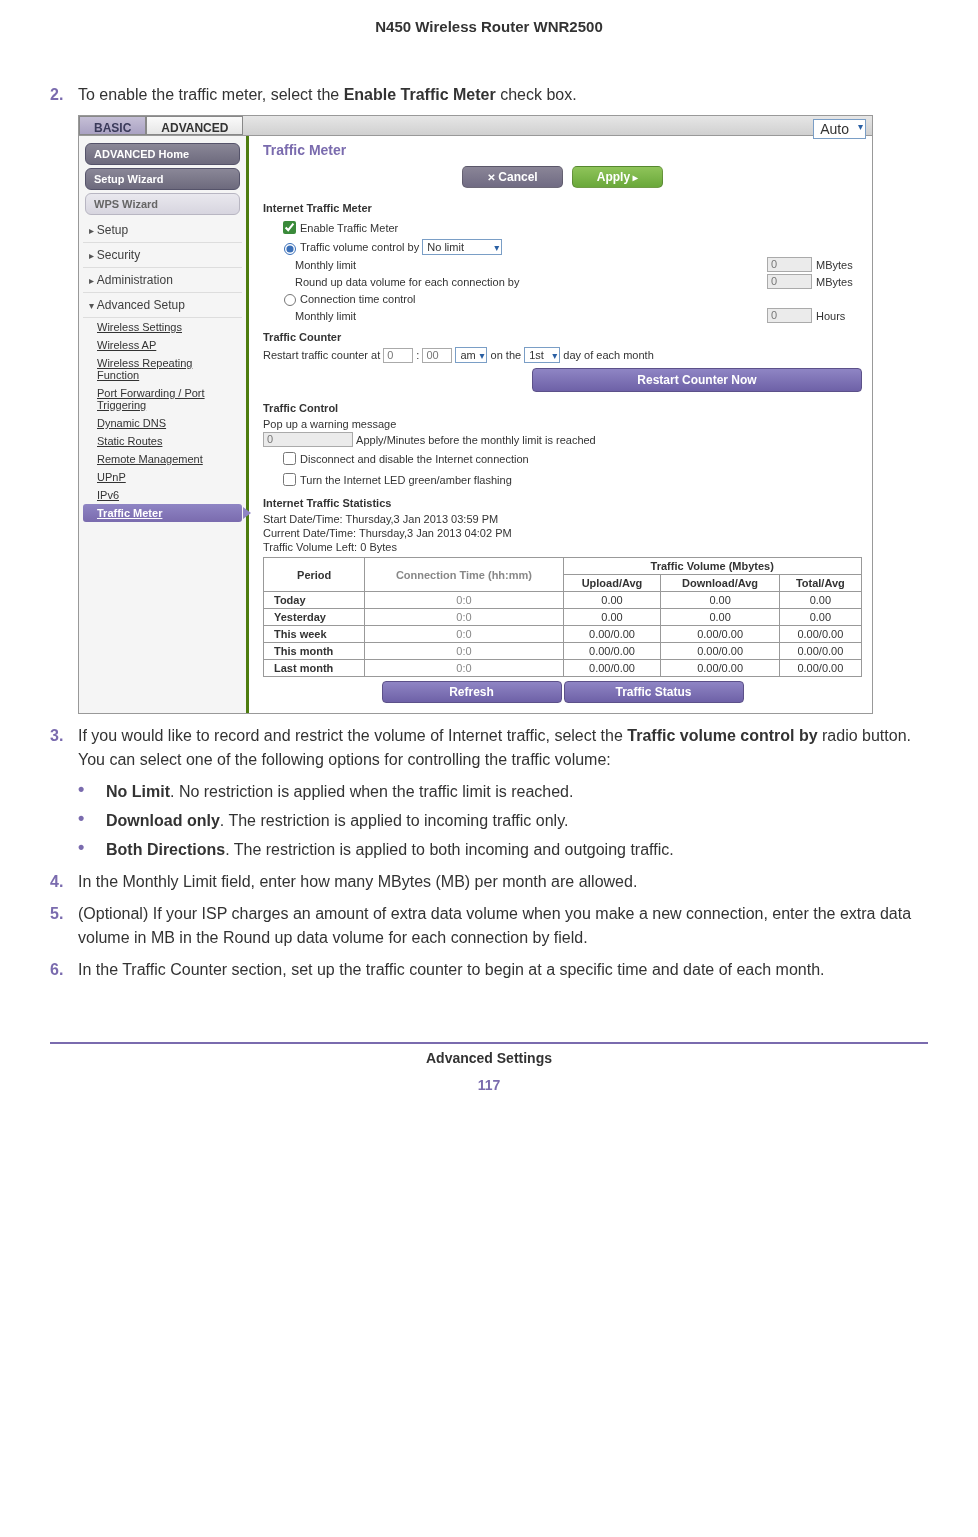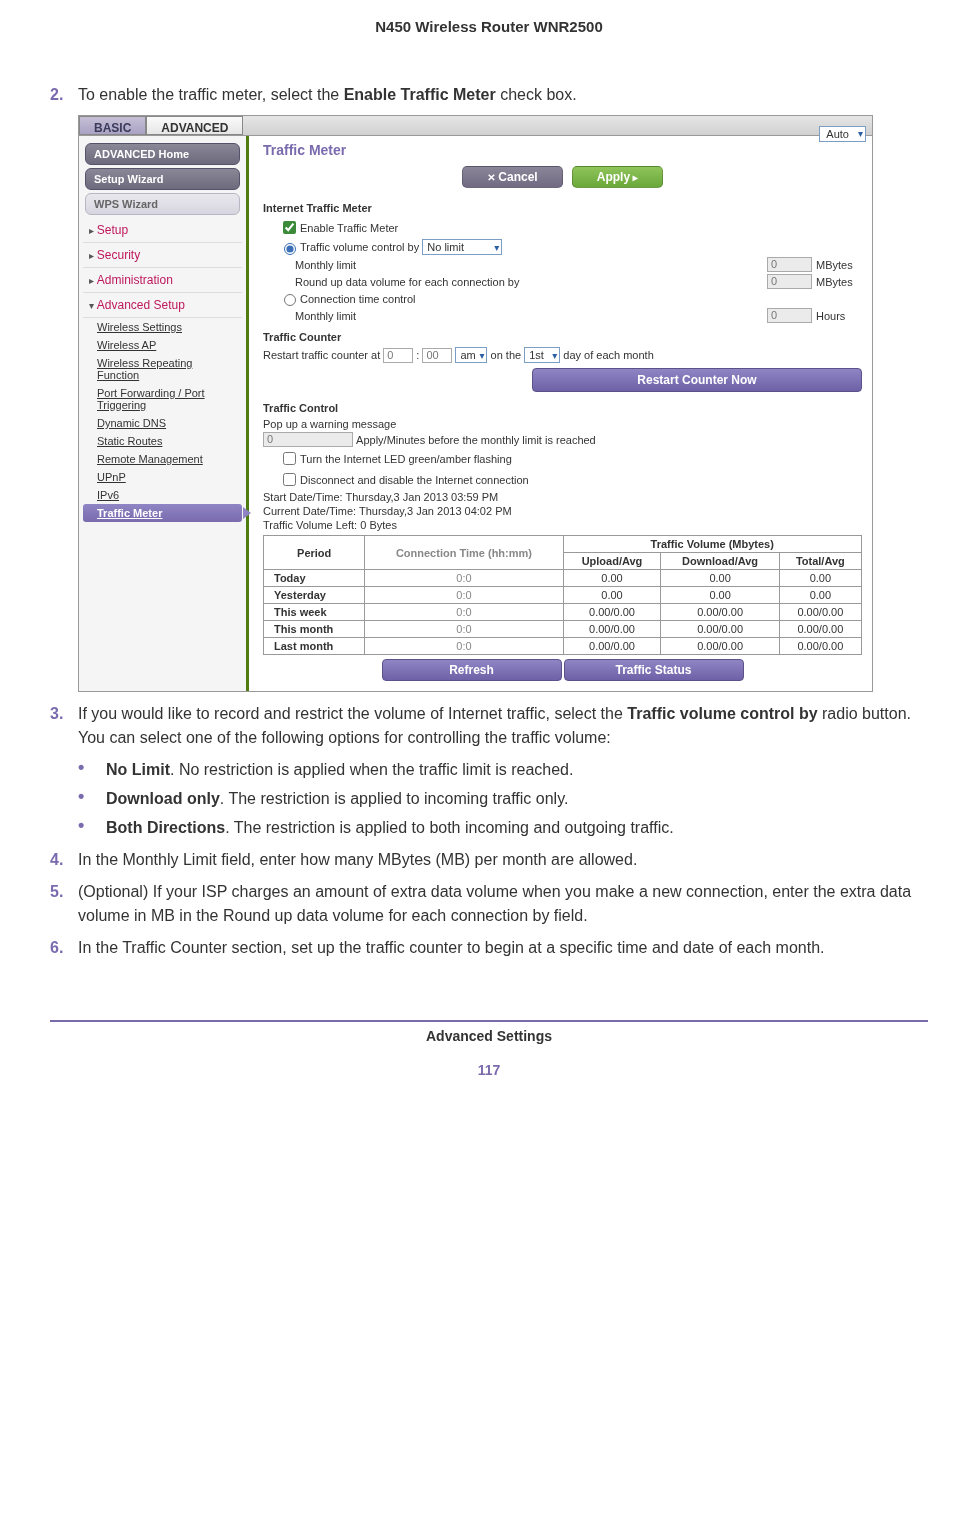--- a/index.html
+++ b/index.html
@@ -86,25 +86,25 @@
   .tab.basic {
     background: linear-gradient(#c5bfd6,#aaa2c3);
     color:#3a3a5a;
   }
   .tab.adv {
     background: linear-gradient(#fafafa,#e6e6e6);
   }
   .auto-sel {
     position: absolute;
     right: 6px;
-    top: 10px;
+    top: 3px;
     background: #fff;
     border: 1px solid #7a9ec6;
     padding: 1px 16px 1px 6px;
-    font-size: 11px;
+    font-size: 14px;
   }
   .auto-sel::after {
     content: "▾";
     position:absolute; right:2px; top:1px;
     color:#2a5fa3;
     font-size:10px;
   }
   .ss-body {
     display: flex;
     align-items: stretch;
@@ -127,21 +127,21 @@
     border:1px solid #55536a;
   }
   .nav-pill.light {
     background: linear-gradient(#e9e8ee, #d7d5df);
     color: #666;
     border:1px solid #b8b6c2;
   }
   .nav-section {
     padding: 5px 6px;
     font-size: 12px;
-    color: #be185d;
+    color: #404040;
     border-bottom: 1px solid #ddd;
   }
   .nav-section::before {
     content: "▸ ";
     font-size: 10px;
     color:#555;
   }
   .nav-section.open::before {
     content: "▾ ";
   }
@@ -290,21 +290,21 @@
     border:1px solid #5c5189;
   }
   
   .doc-footer {
     border-top: 2px solid #7A6BAE;
     margin-top: 60px;
     text-align: center;
     padding-top: 6px;
   }
   .foot-title { font-weight: bold; font-size: 14px; color:#333;}
-  .foot-page { color: #7A6BAE; font-weight: bold; font-size: 14px; margin-top:18px;}
+  .foot-page { color: #7A6BAE; font-weight: bold; font-size: 14px; margin-top:11px;}
 </style>
 </head>
 <body>
 
 <div class="page">
   <div class="doc-header">N450 Wireless Router WNR2500</div>
 
   <div class="step-row">
     <div class="step-num">2.</div>
     <div class="step-text">
@@ -388,27 +388,28 @@
         <div class="restart-btn">Restart Counter Now</div>
 
         <div class="sect-title">Traffic Control</div>
         <div class="frow">Pop up a warning message</div>
         <div class="frow">
           <span class="num-in w60">0</span>&nbsp;
           <span>Apply/Minutes before the monthly limit is reached</span>
         </div>
         <div class="frow indent1">
           <input type="checkbox" class="check" style="">
-          <span>Turn the Internet LED green/amber flashing</span>
+          <span>Disconnect and disable the Internet connection</span>
         </div>
         <div class="frow indent1">
           <input type="checkbox" class="check" style="">
-          <span>Disconnect and disable the Internet connection</span>
-        </div>
-
+          <span>Turn the Internet LED green/amber flashing</span>
+        </div>
+
+        <div class="sect-title">Internet Traffic Statistics</div>
         <div class="frow">Start Date/Time: Thursday,3 Jan 2013 03:59 PM</div>
         <div class="frow">Current Date/Time: Thursday,3 Jan 2013 04:02 PM</div>
         <div class="frow">Traffic Volume Left: 0 Bytes</div>
 
         <table class="stats-table">
           <thead>
             <tr>
               <th rowspan="2">Period</th>
               <th rowspan="2" style="color:#888;font-weight:bold;">Connection Time (hh:mm)</th>
               <th colspan="3" class="super-h">Traffic Volume (Mbytes)</th>

